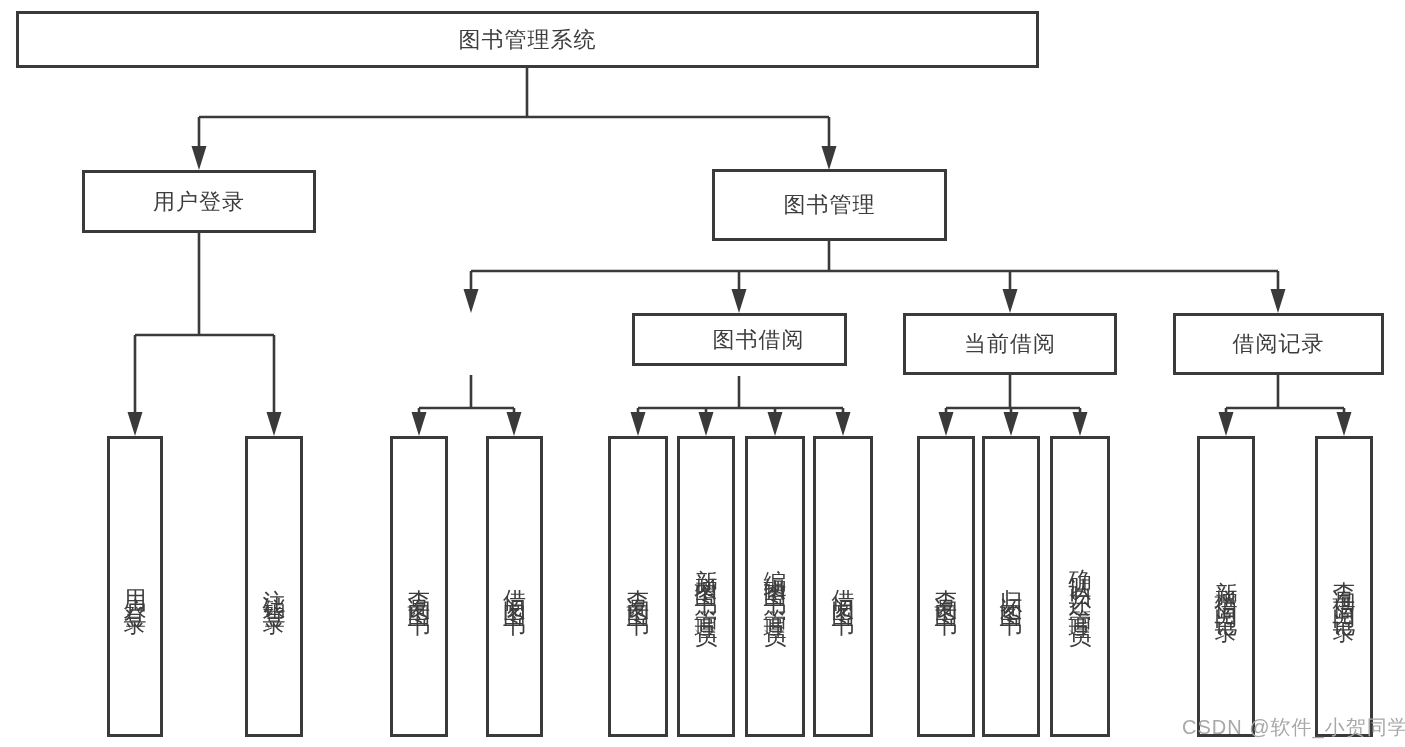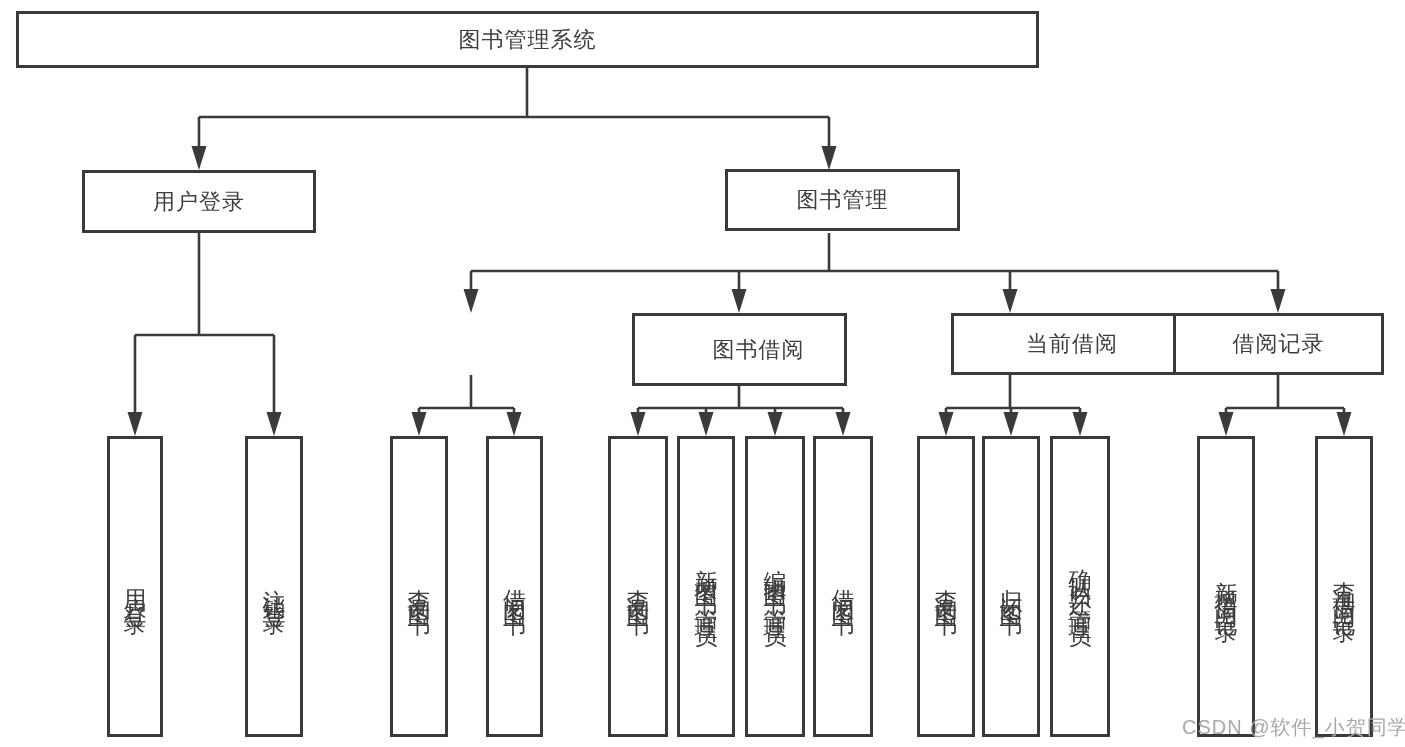--- a/index.html
+++ b/index.html
@@ -98,24 +98,24 @@
     <polygon points="1080,436 1072.5,412 1087.5,412"></polygon>
 
     <path d="M1278 375 V408 M1226 408 H1344 M1226 408 V418 M1344 408 V418"></path>
     <polygon points="1226,436 1218.5,412 1233.5,412"></polygon>
     <polygon points="1344,436 1336.5,412 1351.5,412"></polygon>
   </svg>
 
   <div class="hnode" style="left:16px;top:11px;width:1023px;height:57px;">图书管理系统</div>
 
   <div class="hnode" style="left:82px;top:170px;width:234px;height:63px;">用户登录</div>
-  <div class="hnode" style="left:712px;top:169px;width:235px;height:62px;margin-left:13px;">图书管理</div>
+  <div class="hnode" style="left:712px;top:169px;width:235px;height:72px;">图书管理</div>
 
-  <div class="hnode" style="left:632px;top:313px;width:215px;height:73px;padding-left:38px;">图书借阅</div>
-  <div class="hnode" style="left:951px;top:313px;width:242px;height:62px;">当前借阅</div>
+  <div class="hnode" style="left:632px;top:313px;width:215px;height:53px;padding-left:38px;">图书借阅</div>
+  <div class="hnode" style="left:903px;top:313px;width:214px;height:62px;">当前借阅</div>
   <div class="hnode" style="left:1173px;top:313px;width:211px;height:62px;">借阅记录</div>
 
   <div class="vnode" style="left:107px;width:56px;">
     <span class="vtext">用户登录</span>
   </div>
   <div class="vnode" style="left:245px;width:58px;">
     <span class="vtext">注销登录</span>
   </div>
 
   <div class="vnode" style="left:390px;width:58px;">

